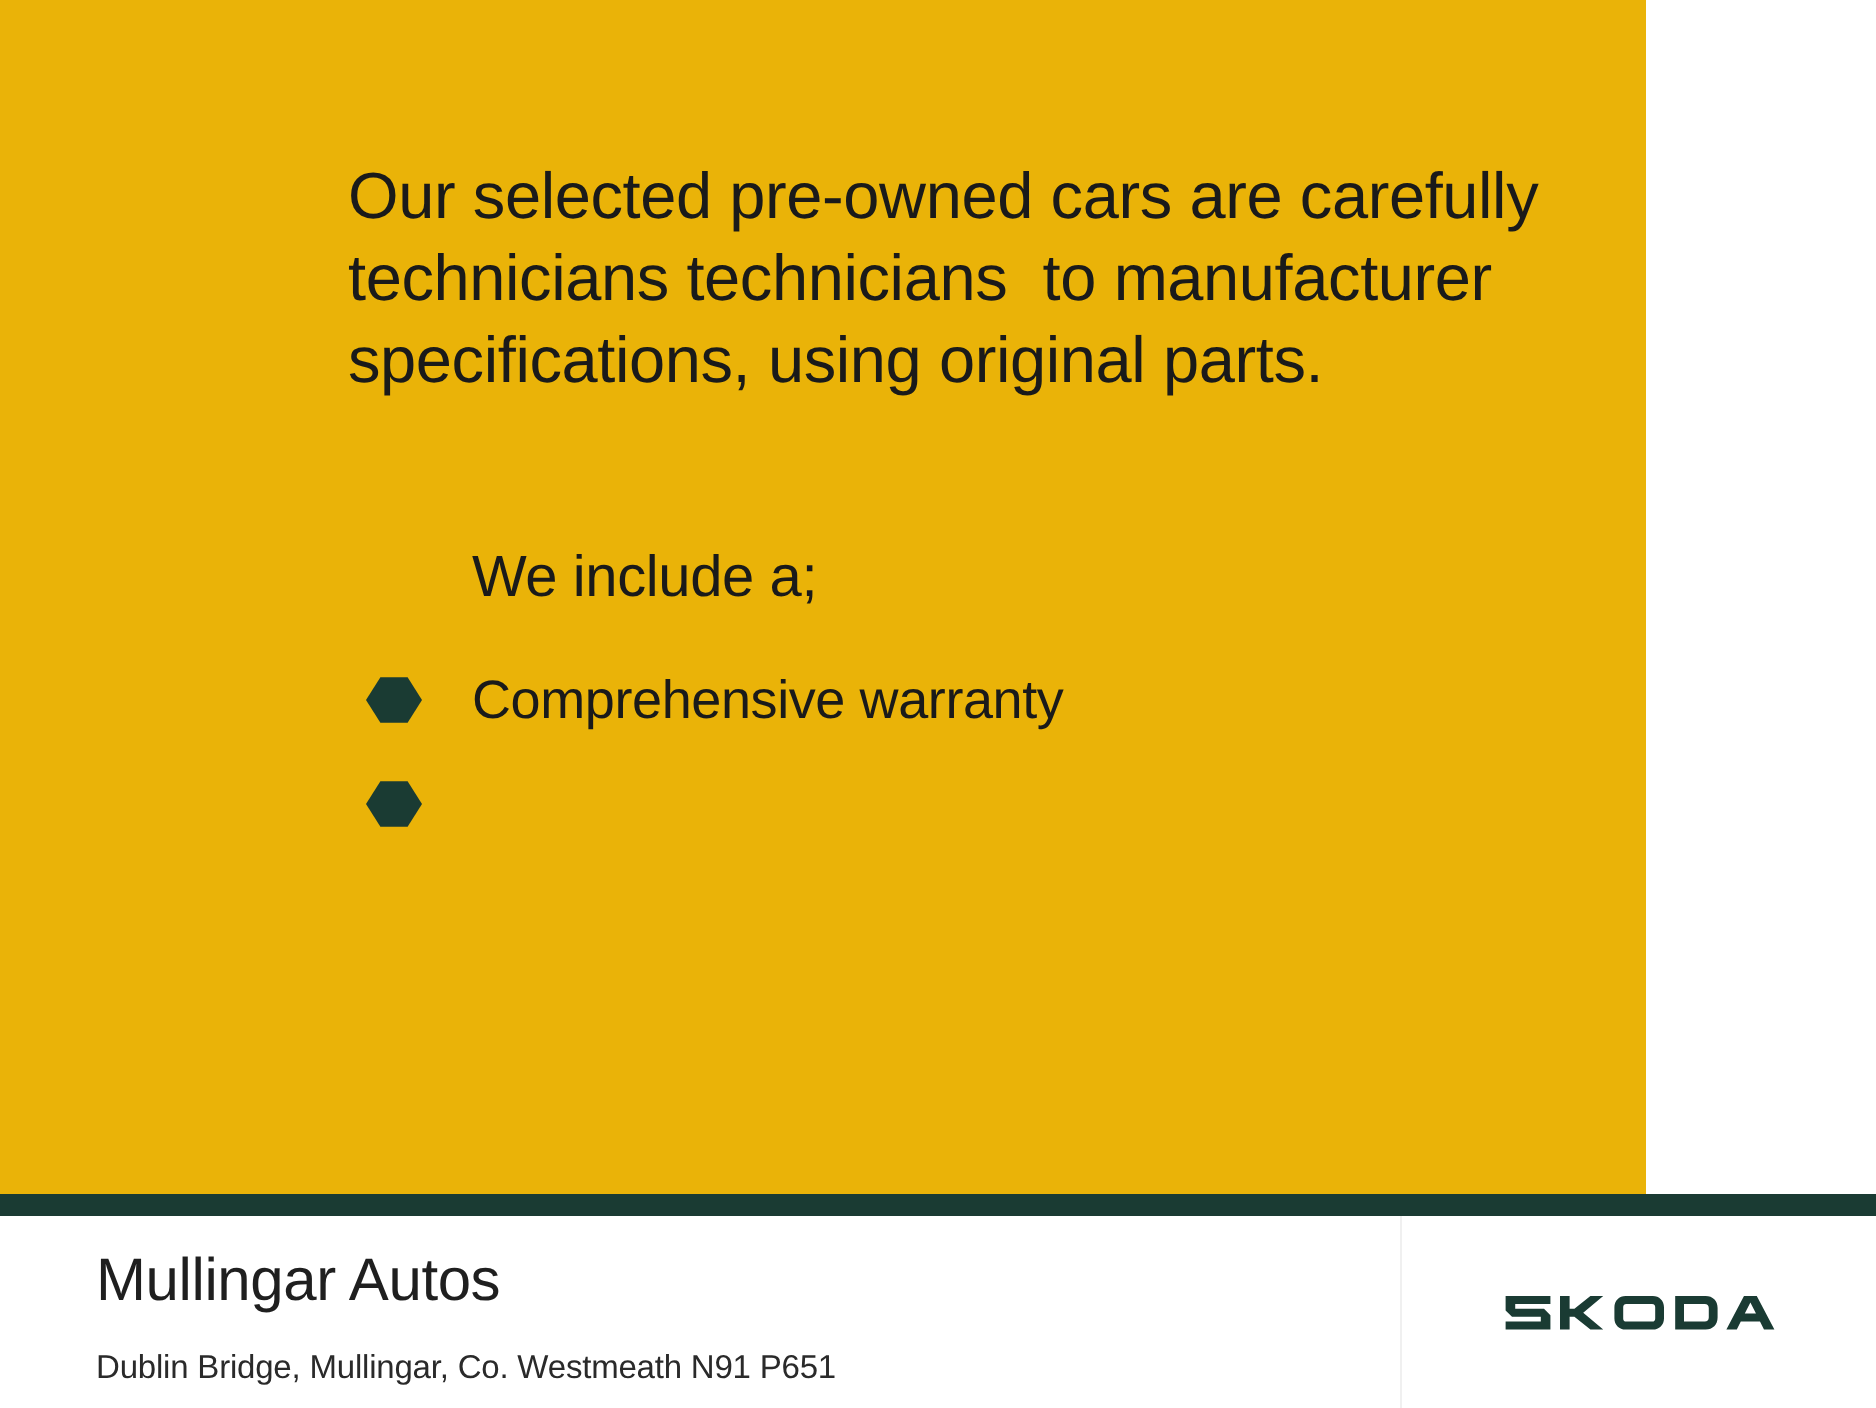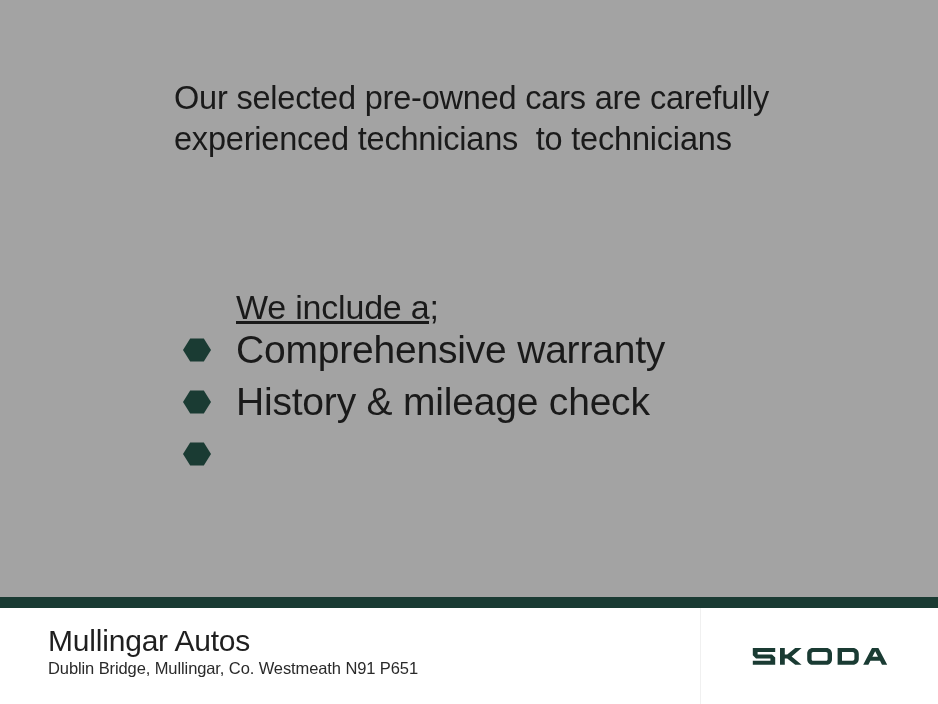--- a/index.html
+++ b/index.html
@@ -12,50 +12,49 @@
     background: #ffffff;
     font-family: "Liberation Sans", sans-serif;
     overflow: hidden;
     position: relative;
     -webkit-font-smoothing: antialiased;
   }
 
   #slide {
     position: absolute;
     inset: 0;
-    width: 938px;
+    width: 823px;
     height: 704px;
-    background: #a3a3a3;
+    background: #eab308;
   }
 
   
   #intro {
     position: absolute;
     left: 174px;
     top: 78px;
     width: 620px;
     font-size: 32.5px;
     line-height: 41px;
     color: #1a1a1a;
     font-weight: 400;
     letter-spacing: -0.2px;
   }
   #intro .ln { display: block; white-space: pre; }
 
   
   #include-line {
     position: absolute;
     left: 236px;
-    top: 287px;
-    font-size: 34px;
+    top: 269px;
+    font-size: 29px;
     line-height: 40px;
     color: #1a1a1a;
     letter-spacing: -0.2px;
     white-space: pre;
-    text-decoration: underline;
   }
 
   
   #benefits {
     position: absolute;
     left: 182px;
     top: 324px;
     width: 620px;
   }
   .benefit-row {
@@ -64,21 +63,21 @@
     height: 52px;
   }
   .hex-bullet {
     width: 30px;
     height: 30px;
     flex: 0 0 30px;
     display: block;
   }
   .benefit-label {
     margin-left: 24px;
-    font-size: 39px;
+    font-size: 27px;
     line-height: 34px;
     color: #1a1a1a;
     letter-spacing: -0.2px;
     white-space: nowrap;
   }
 
   
   #footer-rule {
     position: absolute;
     left: 0;
@@ -101,21 +100,21 @@
     top: 17px;
   }
   #dealer-name {
     font-size: 30px;
     line-height: 32px;
     color: #1f1f1f;
     letter-spacing: -0.2px;
     white-space: nowrap;
   }
   #dealer-address {
-    margin-top: 0;
+    margin-top: 16px;
     font-size: 16.5px;
     line-height: 22px;
     color: #2a2a2a;
     letter-spacing: -0.1px;
     white-space: nowrap;
   }
 
   
   #logo-panel {
     position: absolute;
@@ -136,52 +135,45 @@
     height: auto;
   }
 </style>
 </head>
 <body>
 
 <div id="slide">
 
   <div id="intro">
     <span class="ln">Our selected pre-owned cars are carefully</span>
-    <span class="ln">experienced technicians  to technicians</span>
+    <span class="ln">technicians technicians  to manufacturer</span>
+    <span class="ln">specifications, using original parts.</span>
   </div>
 
   <div id="include-line">We include a;</div>
 
   <div id="benefits">
 
     <div class="benefit-row">
       <span class="hex-icon-wrap">
         <svg class="hex-bullet" viewBox="0 0 30 30" xmlns="http://www.w3.org/2000/svg" aria-hidden="true">
           <polygon points="8.2,3.6 21.8,3.6 29,15 21.8,26.4 8.2,26.4 1,15" fill="#1a3b33"></polygon>
         </svg>
       </span>
       <span class="benefit-label">Comprehensive warranty</span>
     </div>
 
 
+
     <div class="benefit-row">
       <span class="hex-icon-wrap">
         <svg class="hex-bullet" viewBox="0 0 30 30" xmlns="http://www.w3.org/2000/svg" aria-hidden="true">
           <polygon points="8.2,3.6 21.8,3.6 29,15 21.8,26.4 8.2,26.4 1,15" fill="#1a3b33"></polygon>
         </svg>
       </span>
-      <span class="benefit-label">History &amp; mileage check</span>
-    </div>
-
-    <div class="benefit-row">
-      <span class="hex-icon-wrap">
-        <svg class="hex-bullet" viewBox="0 0 30 30" xmlns="http://www.w3.org/2000/svg" aria-hidden="true">
-          <polygon points="8.2,3.6 21.8,3.6 29,15 21.8,26.4 8.2,26.4 1,15" fill="#1a3b33"></polygon>
-        </svg>
-      </span>
     </div>
 
   </div>
 
   <div id="footer-rule"></div>
 
   <div id="footer">
 
     <div id="dealer-block">
       <div id="dealer-name">Mullingar Autos</div>

